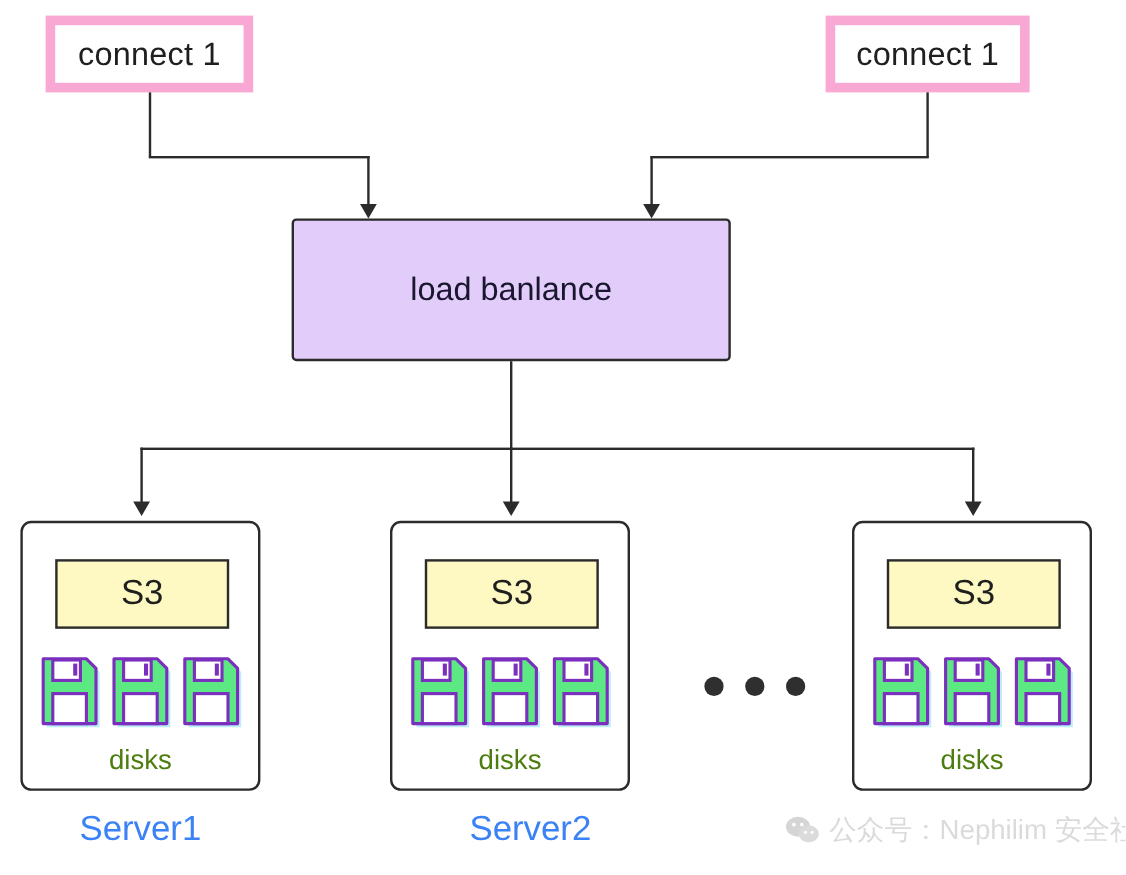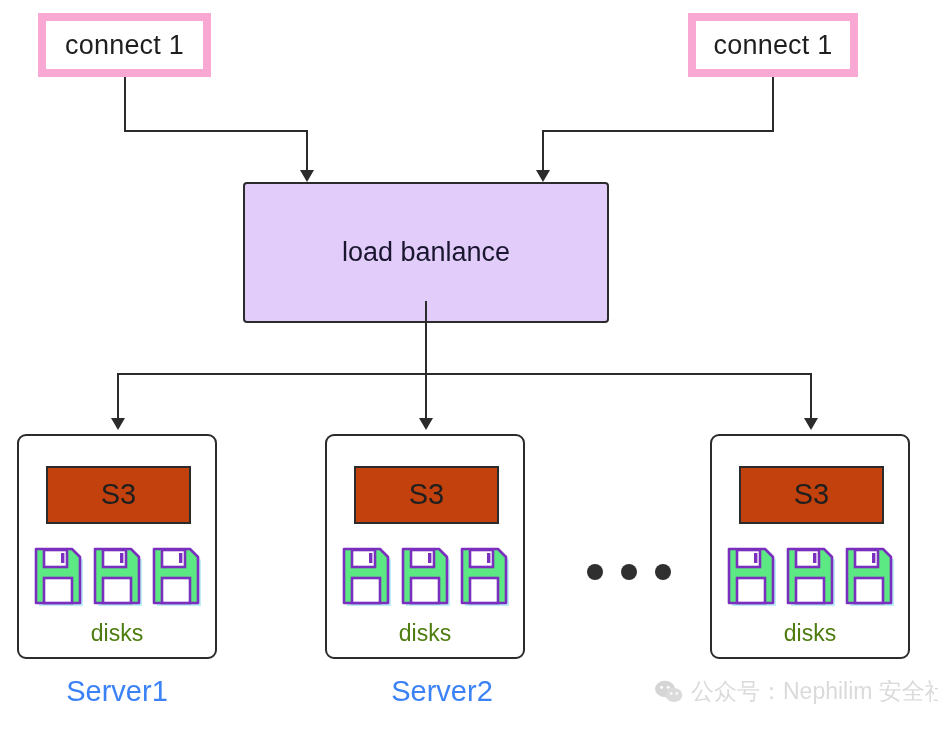--- a/index.html
+++ b/index.html
@@ -52,21 +52,21 @@
     border: 2px solid #2b2b2b;
     border-radius: 9px;
     background: #ffffff;
     display: block;
   }
 
   .s3-box {
     position: absolute;
     box-sizing: border-box;
     border: 2px solid #2b2b2b;
-    background: #c2410c;
+    background: #fef9c3;
     display: flex;
     align-items: center;
     justify-content: center;
     font-size: 29px;
     color: #1f1f1f;
   }
 
   .disks-label {
     position: absolute;
     width: 100%;
@@ -153,21 +153,21 @@
   <div class="edge edge-v" style="left:124px; top:77px; height:54px;"></div>
   <div class="edge edge-h" style="left:124px; top:130px; width:184px;"></div>
   <div class="edge edge-v" style="left:306px; top:130px; height:43px;"></div>
   <div class="arrow-down" style="left:300px; top:170px;"></div>
 
   <div class="edge edge-v" style="left:772px; top:77px; height:54px;"></div>
   <div class="edge edge-h" style="left:542px; top:130px; width:232px;"></div>
   <div class="edge edge-v" style="left:542px; top:130px; height:43px;"></div>
   <div class="arrow-down" style="left:536px; top:170px;"></div>
 
-  <div class="node lb-box" style="left:243px; top:182px; width:366px; height:141px;">
+  <div class="node lb-box" style="left:243px; top:182px; width:366px; height:119px;">
     <span>load banlance</span>
   </div>
 
   <div class="edge edge-v" style="left:425px; top:301px; height:74px;"></div>
   <div class="edge edge-h" style="left:117px; top:373px; width:695px;"></div>
 
   <div class="edge edge-v" style="left:117px; top:373px; height:47px;"></div>
   <div class="arrow-down" style="left:111px; top:418px;"></div>
 
   <div class="edge edge-v" style="left:425px; top:373px; height:47px;"></div>

